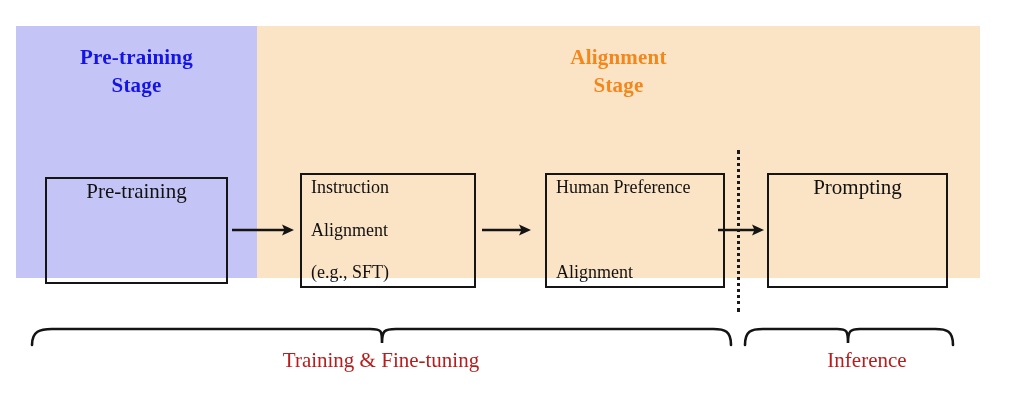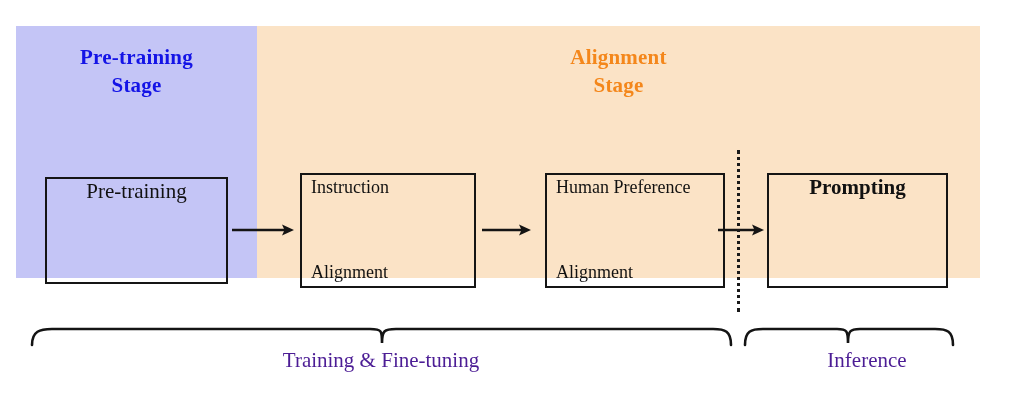--- a/index.html
+++ b/index.html
@@ -86,21 +86,21 @@
     text-align: left;
     font-size: 18px;
     line-height: 1.42;
     padding-left: 9px;
     padding-right: 5px;
   }
 
   #box-pretraining { left: 29px;  top: 151px; width: 183px; height: 107px; }
   #box-instruction { left: 284px; top: 147px; width: 176px; height: 115px; }
   #box-human-pref  { left: 517px; top: 147px; width: 180px; height: 115px; margin-left: 12px; }
-  #box-prompting   { left: 751px; top: 147px; width: 181px; height: 115px; font-weight: bold; }
+  #box-prompting   { left: 751px; top: 147px; width: 181px; height: 115px; }
 
   
   .arrow {
     position: absolute;
     height: 12px;
   }
   .arrow svg { display: block; overflow: visible; }
   #arrow-1 { left: 216px; top: 198px; width: 62px; }
   #arrow-2 { left: 466px; top: 198px; width: 49px; }
   #arrow-3 { left: 702px; top: 198px; width: 46px; }
@@ -121,21 +121,21 @@
   }
   .brace svg { display: block; overflow: visible; }
   #brace-training  { left: 14px;  top: 299px; width: 703px; height: 24px; }
   #brace-inference { left: 727px; top: 299px; width: 212px; height: 24px; }
 
   
   .brace-label {
     position: absolute;
     text-align: center;
     font-size: 21px;
-    color: #4c1d95;
+    color: #b91c1c;
   }
   #label-training  { left: 225px; top: 322px; width: 280px; }
   #label-inference { left: 745px; top: 322px; width: 212px; }
 </style>
 </head>
 <body>
 
 <div id="diagram">
 
   <div class="band band-pretrain"></div>
@@ -157,20 +157,21 @@
   <div class="arrow" id="arrow-1">
     <svg width="62" height="12" viewBox="0 0 62 12">
       <line x1="0" y1="6" x2="54" y2="6" stroke="#141414" stroke-width="2.4"></line>
       <polygon points="62,6 50,0.6 52.5,6 50,11.4" fill="#141414"></polygon>
     </svg>
   </div>
 
   <div class="proc-box box-left" id="box-instruction">
     <span class="line">Instruction</span>
     <span class="line">Alignment</span>
+    <span class="line">(e.g., SFT)</span>
   </div>
 
   <div class="arrow" id="arrow-2">
     <svg width="49" height="12" viewBox="0 0 49 12">
       <line x1="0" y1="6" x2="41" y2="6" stroke="#141414" stroke-width="2.4"></line>
       <polygon points="49,6 37,0.6 39.5,6 37,11.4" fill="#141414"></polygon>
     </svg>
   </div>
 
   <div class="proc-box box-left" id="box-human-pref">

